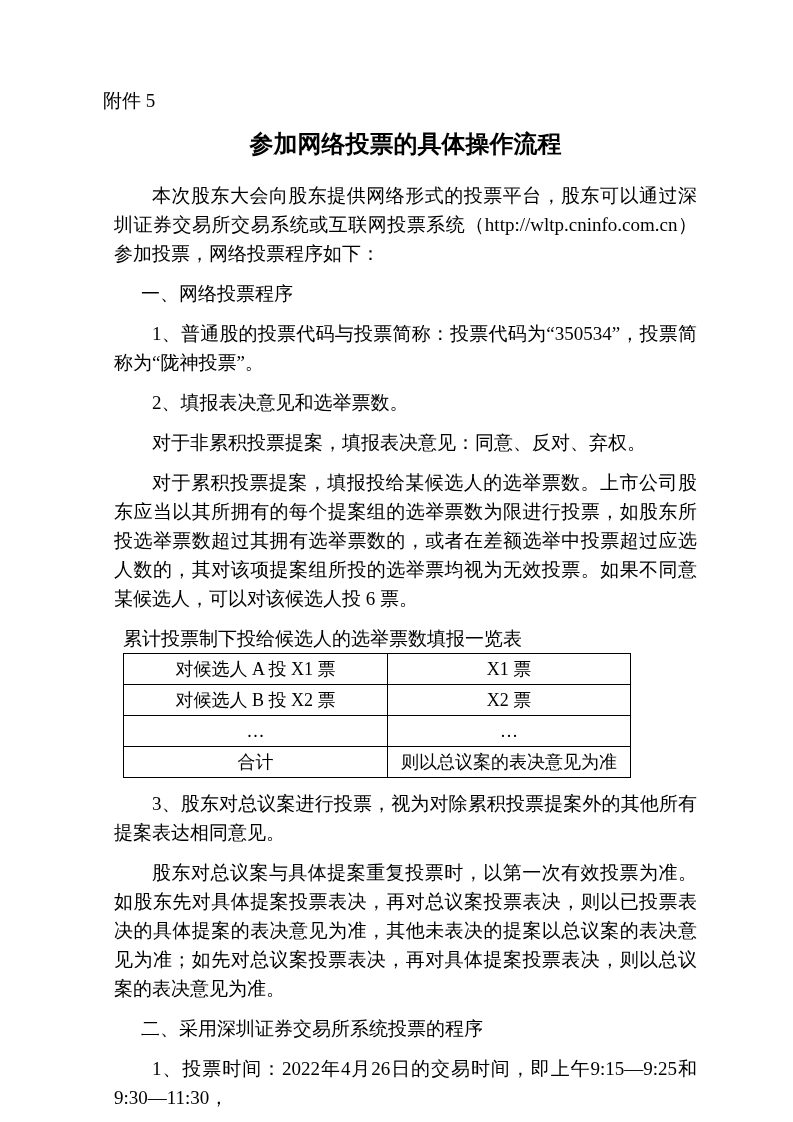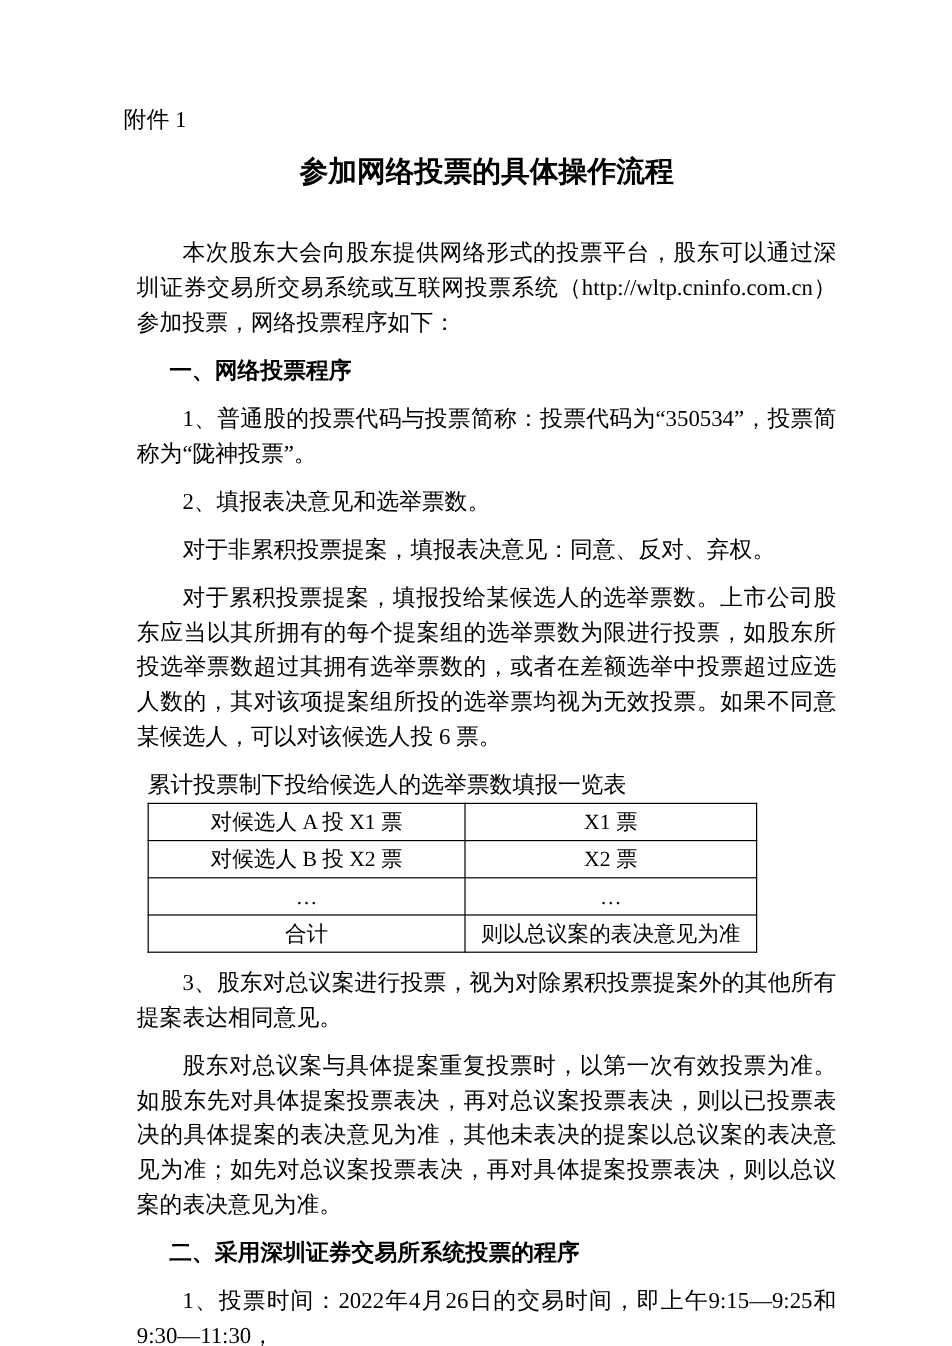--- a/index.html
+++ b/index.html
@@ -21,36 +21,36 @@
     font-size: 19px;
     line-height: 29px;
   }
   .doc-title {
     font-family: "Liberation Sans", "DejaVu Sans", sans-serif;
     font-weight: bold;
     font-size: 24px;
     line-height: 34px;
     text-align: center;
     margin-top: 12px;
-    margin-bottom: 36px;
+    margin-bottom: 20px;
   }
   p.body-text {
     margin: 11px;
     font-size: 19px;
     line-height: 29px;
     text-align: justify;
     text-indent: 2em;
   }
   p.sec-heading {
     margin: 0;
     font-size: 19px;
     line-height: 29px;
     text-indent: 2em;
     font-family: "Liberation Sans", "DejaVu Sans", sans-serif;
-    font-weight: bold;
+    font-weight: normal;
   }
   p.sec-heading.sec2 { margin-top: 6px; }
   .table-caption {
     width: 507px;
     margin-left: 20px;
     font-size: 19px;
     line-height: 29px;
   }
   table.vote-table {
     width: 507px;
@@ -74,21 +74,21 @@
     font-family: "Liberation Sans", "DejaVu Sans", sans-serif;
     font-weight: bold;
   }
   table.vote-table { border: 1.5px solid #000000; }
 </style>
 </head>
 <body>
 
 <div class="page">
 
-  <div class="attachment-label">附件 1</div>
+  <div class="attachment-label">附件 5</div>
 
   <div class="doc-title">参加网络投票的具体操作流程</div>
 
   <p class="body-text">本次股东大会向股东提供网络形式的投票平台，股东可以通过深圳证券交易所交易系统或互联网投票系统（http://wltp.cninfo.com.cn）参加投票，网络投票程序如下：</p>
 
   <p class="sec-heading">一、网络投票程序</p>
 
   <p class="body-text">1、普通股的投票代码与投票简称：投票代码为“350534”，投票简称为“陇神投票”。</p>
 
   <p class="body-text">2、填报表决意见和选举票数。</p>

